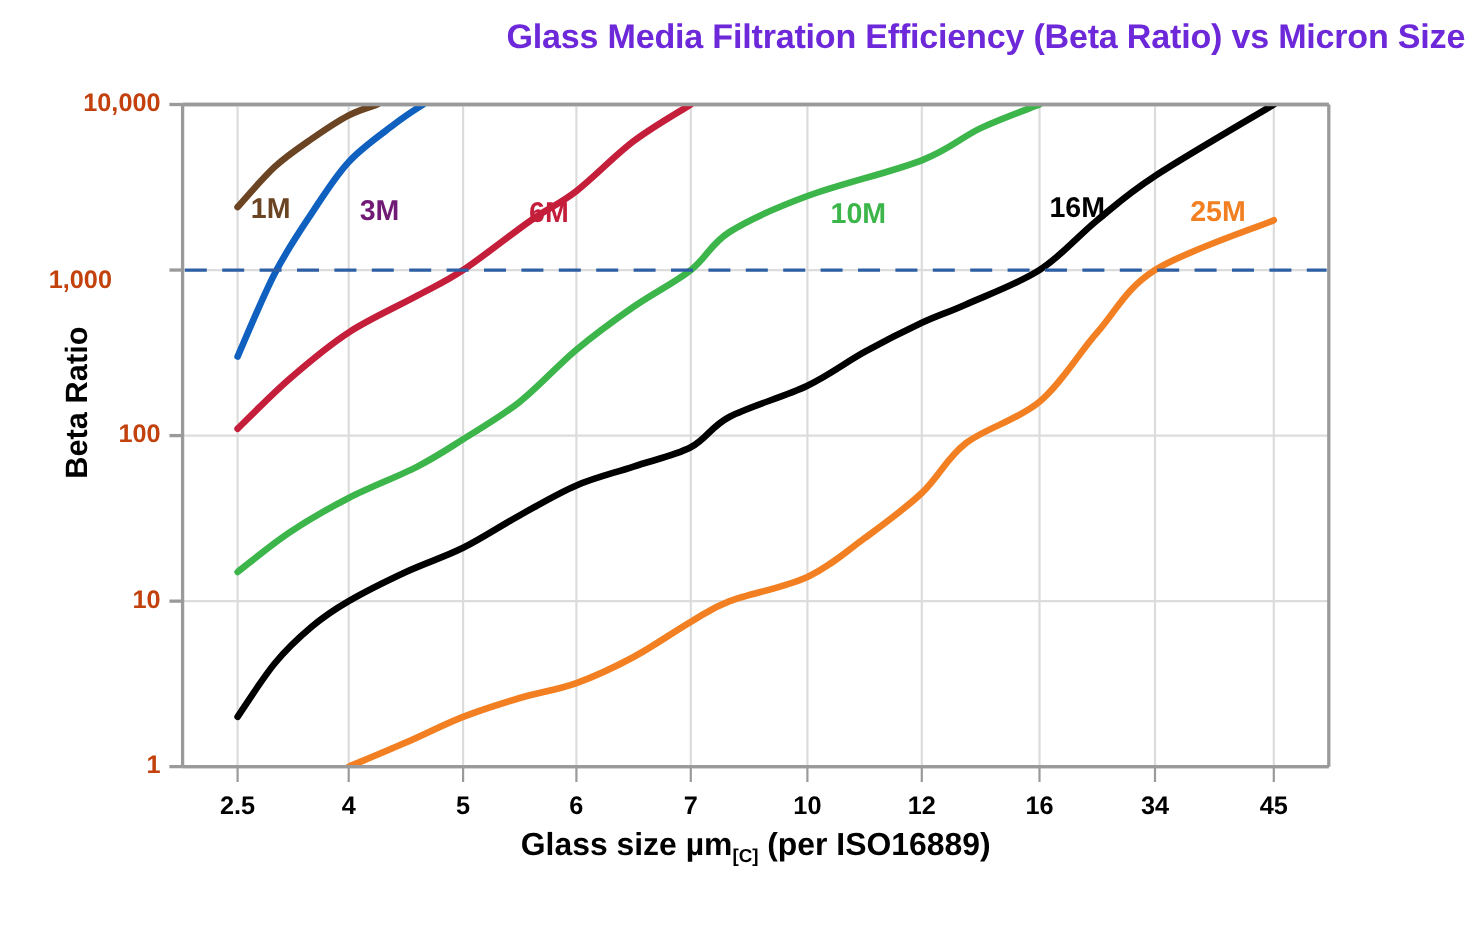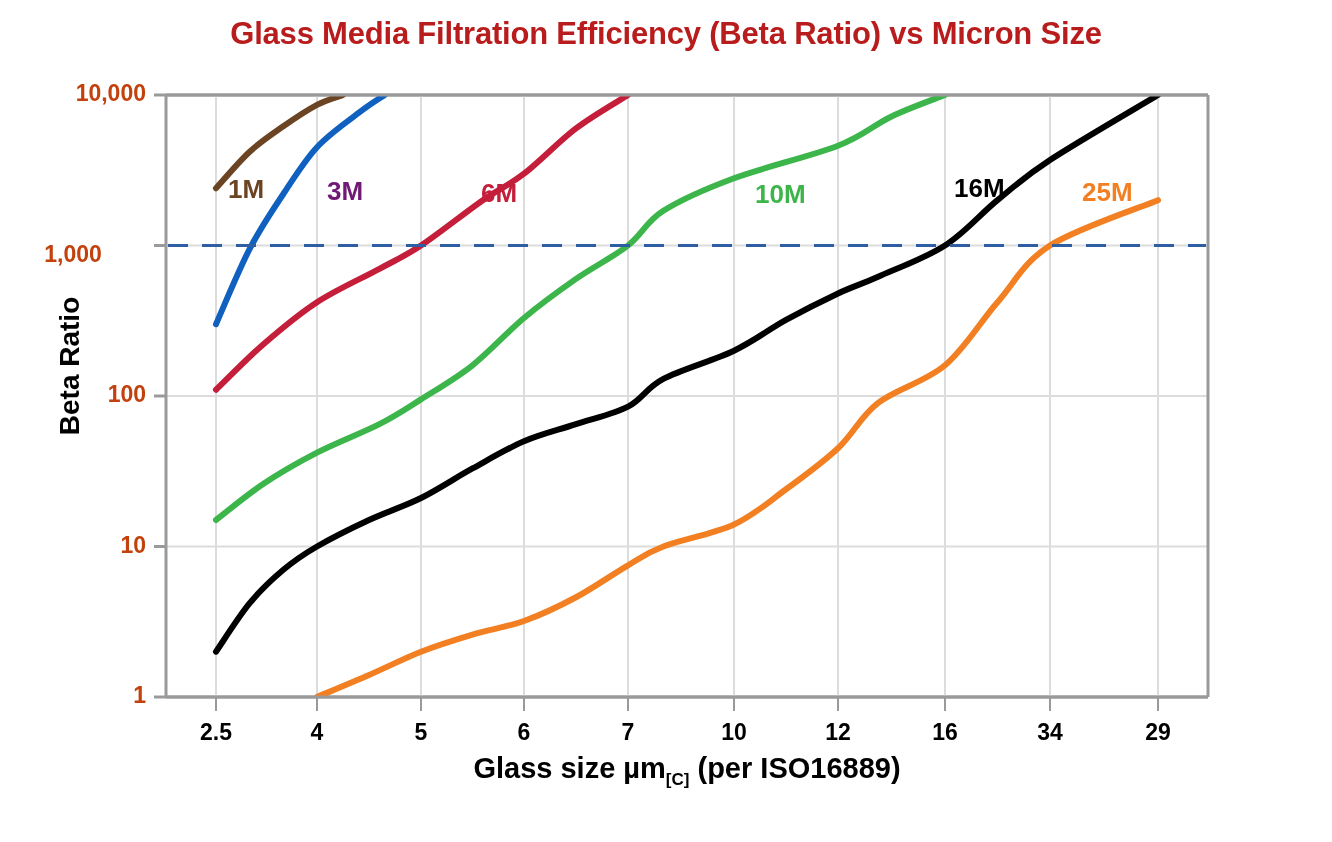--- a/index.html
+++ b/index.html
@@ -5,22 +5,22 @@
   html,body{margin:0;padding:0;}
   body{
     width:1332px;height:842px;background:#ffffff;
     font-family:"Liberation Sans", sans-serif;
     overflow:hidden;
   }
   #chart-root{position:relative;width:1332px;height:842px;}
 
   #chart-title{
     position:absolute;left:0;top:16px;width:1332px;
-    text-align:center;
-    font-size:31px;font-weight:bold;color:#b91c1c;
+    text-align:right;
+    font-size:31px;font-weight:bold;color:#6d28d9;
     letter-spacing:-0.2px;
   }
 
   #plot-svg{position:absolute;left:0;top:0;}
 
   .axis-tick-label{
     position:absolute;font-size:23px;font-weight:bold;color:#000;
     text-align:center;
   }
   .ylabel-text{
@@ -119,21 +119,21 @@
   <div id="x-tick-labels">
       <div class="axis-tick-label" style="left: 171px; width: 90px; top: 719px;">2.5</div>
       <div class="axis-tick-label" style="left: 272px; width: 90px; top: 719px;">4</div>
       <div class="axis-tick-label" style="left: 376px; width: 90px; top: 719px;">5</div>
       <div class="axis-tick-label" style="left: 479px; width: 90px; top: 719px;">6</div>
       <div class="axis-tick-label" style="left: 583px; width: 90px; top: 719px;">7</div>
       <div class="axis-tick-label" style="left: 689px; width: 90px; top: 719px;">10</div>
       <div class="axis-tick-label" style="left: 793px; width: 90px; top: 719px;">12</div>
       <div class="axis-tick-label" style="left: 900px; width: 90px; top: 719px;">16</div>
       <div class="axis-tick-label" style="left: 1005px; width: 90px; top: 719px;">34</div>
-      <div class="axis-tick-label" style="left: 1113px; width: 90px; top: 719px;">29</div>
+      <div class="axis-tick-label" style="left: 1113px; width: 90px; top: 719px;">45</div>
     </div>
 
   <div id="y-axis-title">Beta Ratio</div>
 
   <div id="x-axis-title">
     <span>Glass size µm</span><span class="sub">[C]</span><span> (per ISO16889)</span>
   </div>
 
   <div id="series-label-layer">
       <div class="series-label" style="left: 228px; top: 174px; color: rgb(107, 68, 35);">1M</div>

